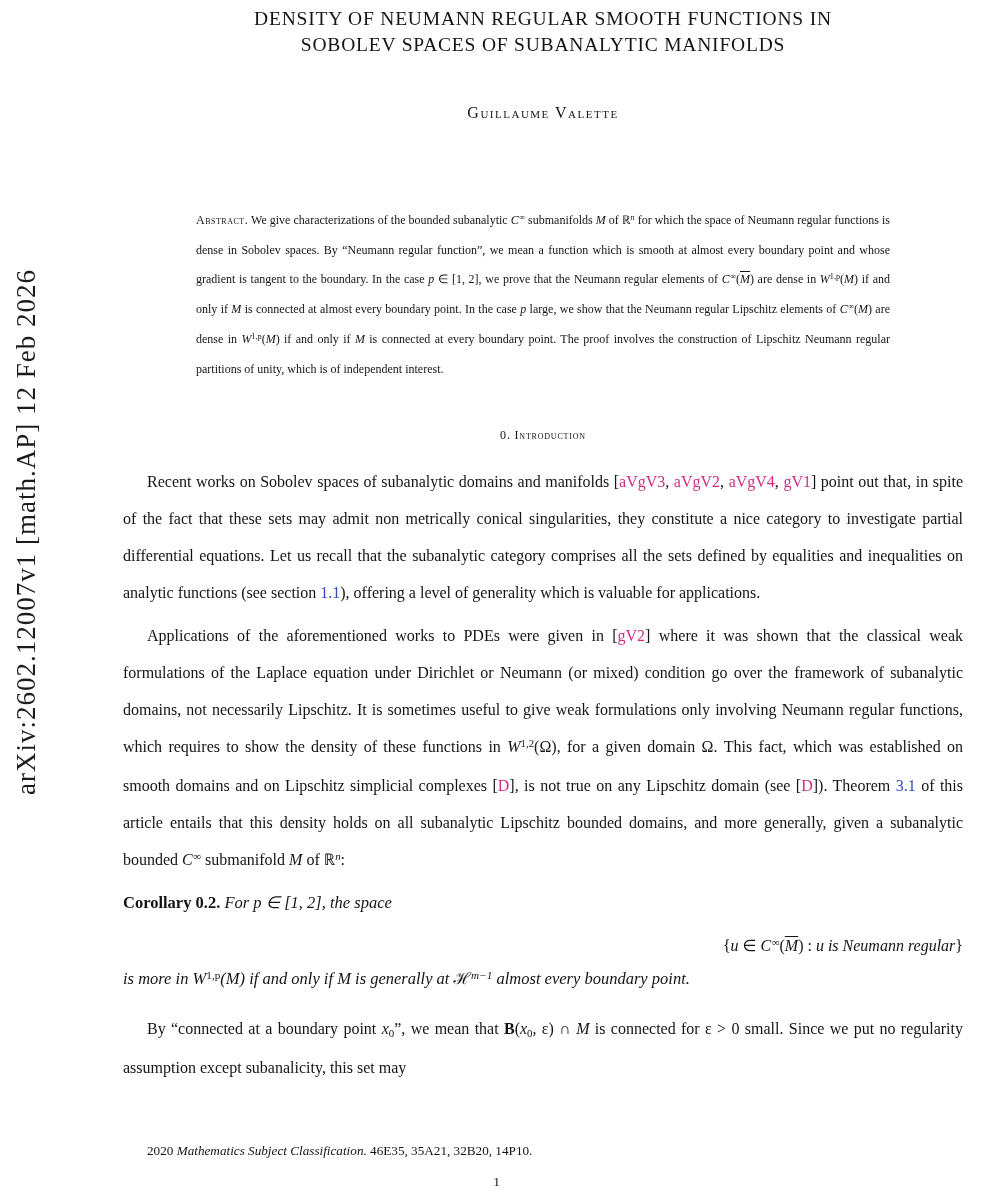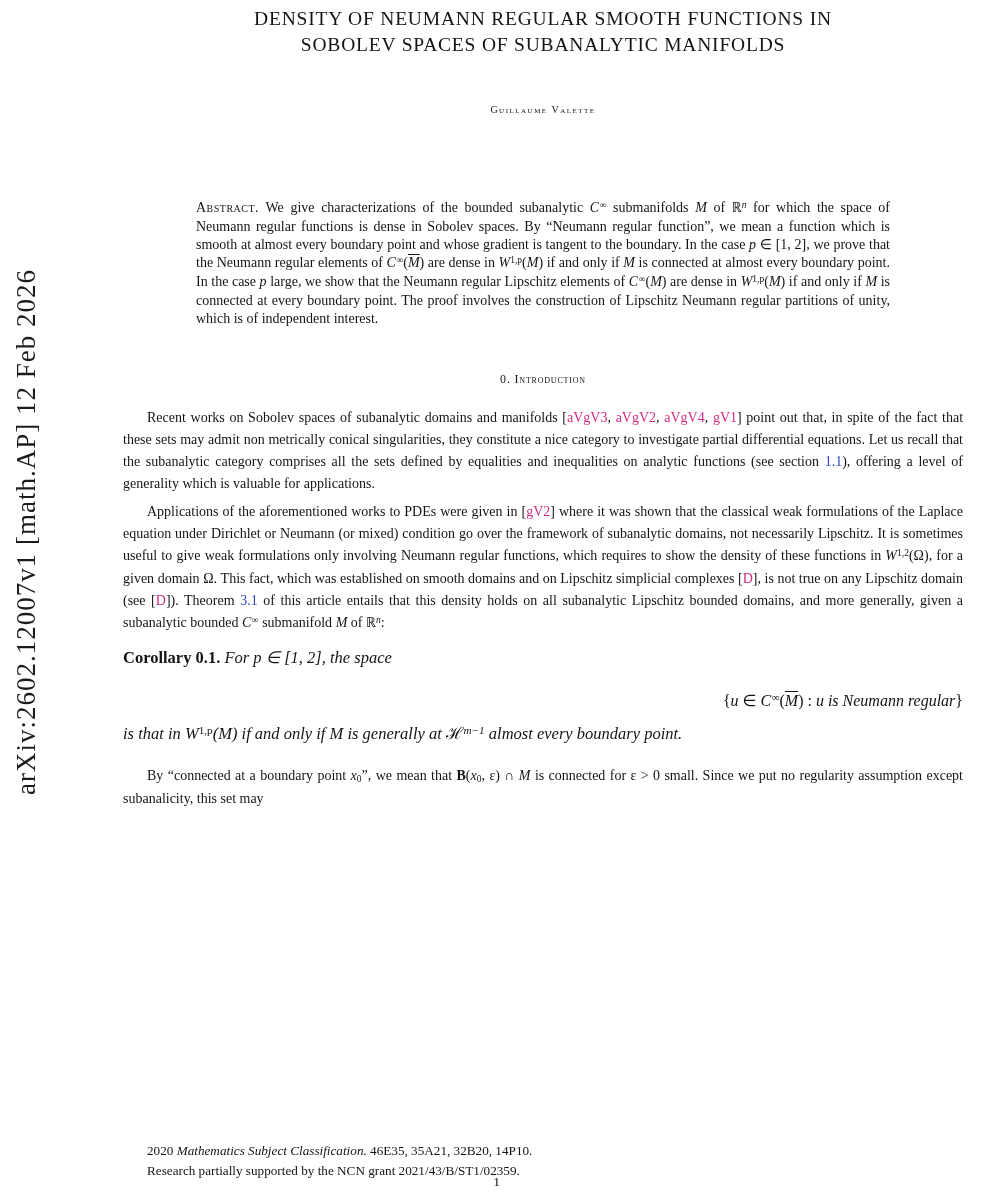--- a/index.html
+++ b/index.html
@@ -17,36 +17,36 @@
     white-space:nowrap;font-size:27px;letter-spacing:1px;color:#1c1c1c;
   }
 
   .content{position:absolute;left:123px;width:840px;top:0;}
 
   .title{
     text-align:center;font-weight:normal;font-size:19.5px;line-height:26px;
     letter-spacing:0.8px;margin-top:6px;
   }
   .author{
-    text-align:center;font-variant:small-caps;font-size:10px;
+    text-align:center;font-variant:small-caps;font-size:16px;
     letter-spacing:1.5px;margin-top:46px;
   }
 
   .abstract{
-    margin:84px auto 0;width:694px;font-size:14px;line-height:18px;
+    margin:84px auto 0;width:694px;font-size:12px;line-height:29px;
     text-align:justify;
   }
 
   .section-heading{
     text-align:center;font-variant:small-caps;font-size:12px;
     letter-spacing:0.8px;margin-top:44px;
   }
 
   .para{
-    font-size:14px;line-height:22px;text-align:justify;
+    font-size:16px;line-height:37px;text-align:justify;
     text-indent:24px;margin:6px 0 0 0;
   }
   .para.first{margin-top:20px;}
 
   .corollary{
     font-size:16.5px;line-height:26.4px;text-align:justify;
     margin-top:10px;text-indent:0;
   }
   .equation{
     text-align:right;font-size:16px;line-height:26px;margin:6px 0;
@@ -95,30 +95,29 @@
     <div class="author">Guillaume Valette</div>
 
     <div class="abstract"><span class="sc">Abstract.</span><span>  We give characterizations of the bounded subanalytic </span><span class="scr">C</span><span class="sup">∞</span><span> submanifolds </span><span class="it">M</span><span> of </span><span>ℝ</span><span class="sup it">n</span><span> for which the space of Neumann regular functions is dense in Sobolev spaces. By “Neumann regular function”, we mean a function which is smooth at almost every boundary point and whose gradient is tangent to the boundary. In the case </span><span class="it">p</span><span> ∈ [1, 2], we prove that the Neumann regular elements of </span><span class="scr">C</span><span class="sup">∞</span><span>(</span><span class="it ov">M</span><span>) are dense in </span><span class="it">W</span><span class="sup">1,p</span><span>(</span><span class="it">M</span><span>) if and only if </span><span class="it">M</span><span> is connected at almost every boundary point. In the case </span><span class="it">p</span><span> large, we show that the Neumann regular Lipschitz elements of </span><span class="scr">C</span><span class="sup">∞</span><span>(</span><span class="it">M</span><span>) are dense in </span><span class="it">W</span><span class="sup">1,p</span><span>(</span><span class="it">M</span><span>) if and only if </span><span class="it">M</span><span> is connected at every boundary point. The proof involves the construction of Lipschitz Neumann regular partitions of unity, which is of independent interest.</span></div>
 
     <div class="section-heading">0. Introduction</div>
 
     <p class="para first"><span>Recent works on Sobolev spaces of subanalytic domains and manifolds [</span><span class="cite">aVgV3</span><span>, </span><span class="cite">aVgV2</span><span>, </span><span class="cite">aVgV4</span><span>, </span><span class="cite">gV1</span><span>] point out that, in spite of the fact that these sets may admit non metrically conical singularities, they constitute a nice category to investigate partial differential equations. Let us recall that the subanalytic category comprises all the sets defined by equalities and inequalities on analytic functions (see section </span><span class="ref">1.1</span><span>), offering a level of generality which is valuable for applications.</span></p>
 
     <p class="para"><span>Applications of the aforementioned works to PDEs were given in [</span><span class="cite">gV2</span><span>] where it was shown that the classical weak formulations of the Laplace equation under Dirichlet or Neumann (or mixed) condition go over the framework of subanalytic domains, not necessarily Lipschitz. It is sometimes useful to give weak formulations only involving Neumann regular functions, which requires to show the density of these functions in </span><span class="it">W</span><span class="sup">1,2</span><span>(Ω), for a given domain Ω. This fact, which was established on smooth domains and on Lipschitz simplicial complexes [</span><span class="cite">D</span><span>], is not true on any Lipschitz domain (see [</span><span class="cite">D</span><span>]). Theorem </span><span class="ref">3.1</span><span> of this article entails that this density holds on all subanalytic Lipschitz bounded domains, and more generally, given a subanalytic bounded </span><span class="scr">C</span><span class="sup">∞</span><span> submanifold </span><span class="it">M</span><span> of </span><span>ℝ</span><span class="sup it">n</span><span>:</span></p>
 
-    <p class="corollary"><span class="b">Corollary 0.1.</span><span class="it"> For </span><span class="it">p</span><span class="it"> ∈ [1, 2], the space</span></p>
+    <p class="corollary"><span class="b">Corollary 0.2.</span><span class="it"> For </span><span class="it">p</span><span class="it"> ∈ [1, 2], the space</span></p>
 
     <div class="equation"><span>{</span><span class="it">u</span><span> ∈ </span><span class="scr">C</span><span class="sup">∞</span><span>(</span><span class="it ov">M</span><span>) : </span><span class="it">u</span><span class="it"> is Neumann regular</span><span>}</span></div>
 
-    <p class="after-eq"><span class="it">is that in </span><span class="it">W</span><span class="sup">1,p</span><span class="it">(</span><span class="it">M</span><span class="it">)</span><span class="it"> if and only if </span><span class="it">M</span><span class="it"> is generally at </span><span>ℋ</span><span class="sup it">m−1</span><span class="it"> almost every boundary point.</span></p>
+    <p class="after-eq"><span class="it">is more in </span><span class="it">W</span><span class="sup">1,p</span><span class="it">(</span><span class="it">M</span><span class="it">)</span><span class="it"> if and only if </span><span class="it">M</span><span class="it"> is generally at </span><span>ℋ</span><span class="sup it">m−1</span><span class="it"> almost every boundary point.</span></p>
 
     <p class="para"><span>By “connected at a boundary point </span><span class="it">x</span><span class="sub">0</span><span>”, we mean that </span><span class="b">B</span><span>(</span><span class="it">x</span><span class="sub">0</span><span>, ε) ∩ </span><span class="it">M</span><span> is connected for ε &gt; 0 small. Since we put no regularity assumption except subanalicity, this set may</span></p>
 
   </div>
 
   <div class="footnotes">
     <div class="footnote"><span>2020 </span><span class="it">Mathematics Subject Classification.</span><span> 46E35, 35A21, 32B20, 14P10.</span></div>
-    <div class="footnote"><span>Research partially supported by the NCN grant 2021/43/B/ST1/02359.</span></div>
   </div>
 
   <div class="page-number">1</div>
 
 </div>
 
 </body></html>

